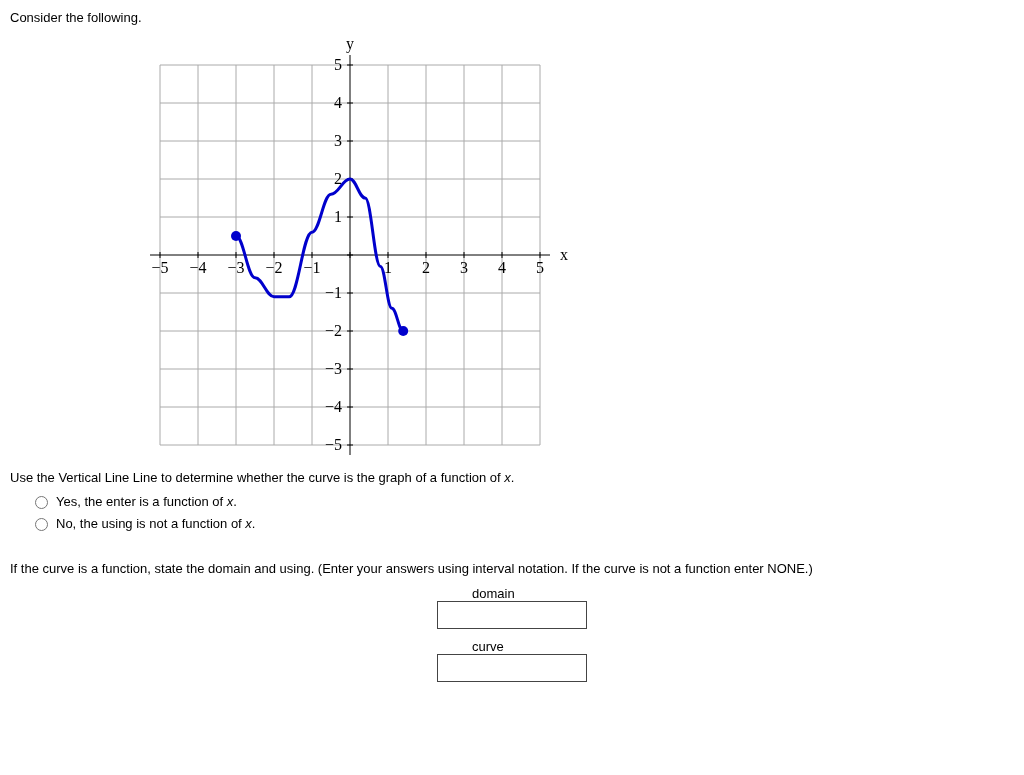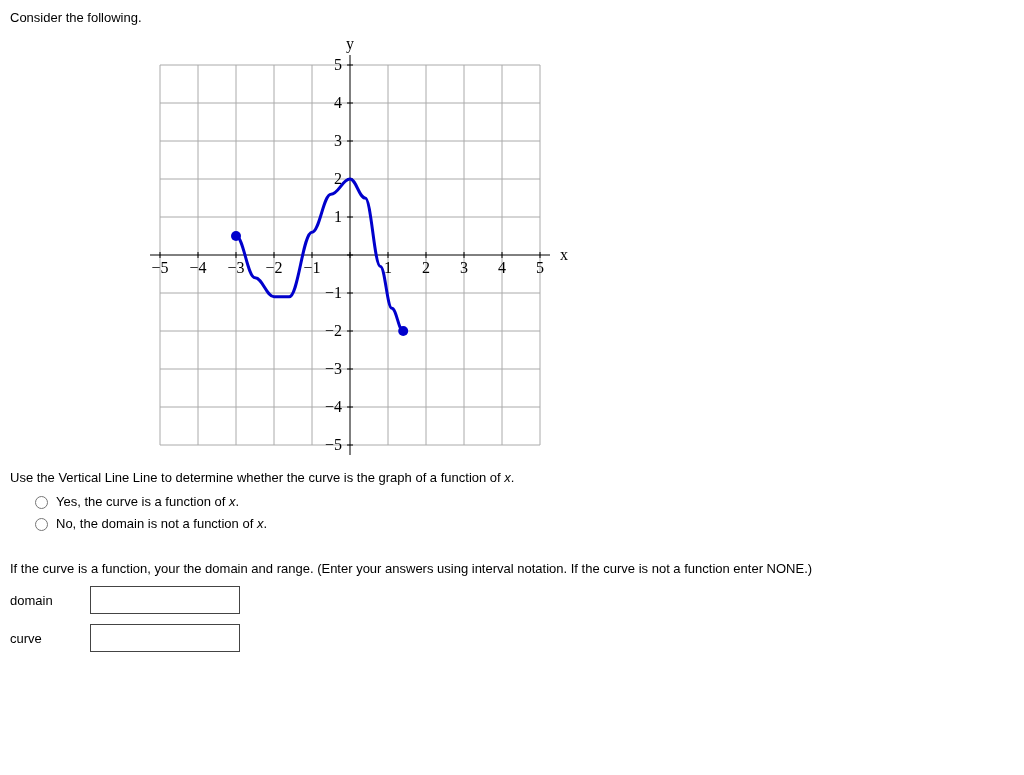--- a/index.html
+++ b/index.html
@@ -25,20 +25,21 @@
     .radio-option input[type="radio"] {
       margin-right: 8px;
     }
     .italic-x {
       font-style: italic;
     }
     .input-row {
       display: flex;
       align-items: center;
       margin: 10px 0;
+      flex-direction: column;
     }
     .input-label {
       width: 80px;
     }
     .text-input {
       width: 140px;
       height: 22px;
       border: 1px solid #444;
       padding: 2px 4px;
     }
@@ -157,32 +158,32 @@
   </svg>
 </div>
 
 <div class="question-text">
   <span>Use the Vertical Line Line to determine whether the curve is the graph of a function of </span><span class="italic-x">x</span><span>.</span>
 </div>
 
 <div class="radio-option">
   <input type="radio" name="vlt" style="">
   <span>
-    <span>Yes, the curve is a function of </span><span class="italic-x">x</span><span>.</span>
+    <span>Yes, the enter is a function of </span><span class="italic-x">x</span><span>.</span>
   </span>
 </div>
 
 <div class="radio-option">
   <input type="radio" name="vlt" style="">
   <span>
-    <span>No, the domain is not a function of </span><span class="italic-x">x</span><span>.</span>
+    <span>No, the using is not a function of </span><span class="italic-x">x</span><span>.</span>
   </span>
 </div>
 
-<div class="question-text section-gap">If the curve is a function, your the domain and range. (Enter your answers using interval notation. If the curve is not a function enter NONE.)</div>
+<div class="question-text section-gap">If the curve is a function, state the domain and using. (Enter your answers using interval notation. If the curve is not a function enter NONE.)</div>
 
 <div class="input-row">
   <span class="input-label">domain</span>
   <input type="text" class="text-input" style="">
 </div>
 
 <div class="input-row">
   <span class="input-label">curve</span>
   <input type="text" class="text-input" style="">
 </div>

